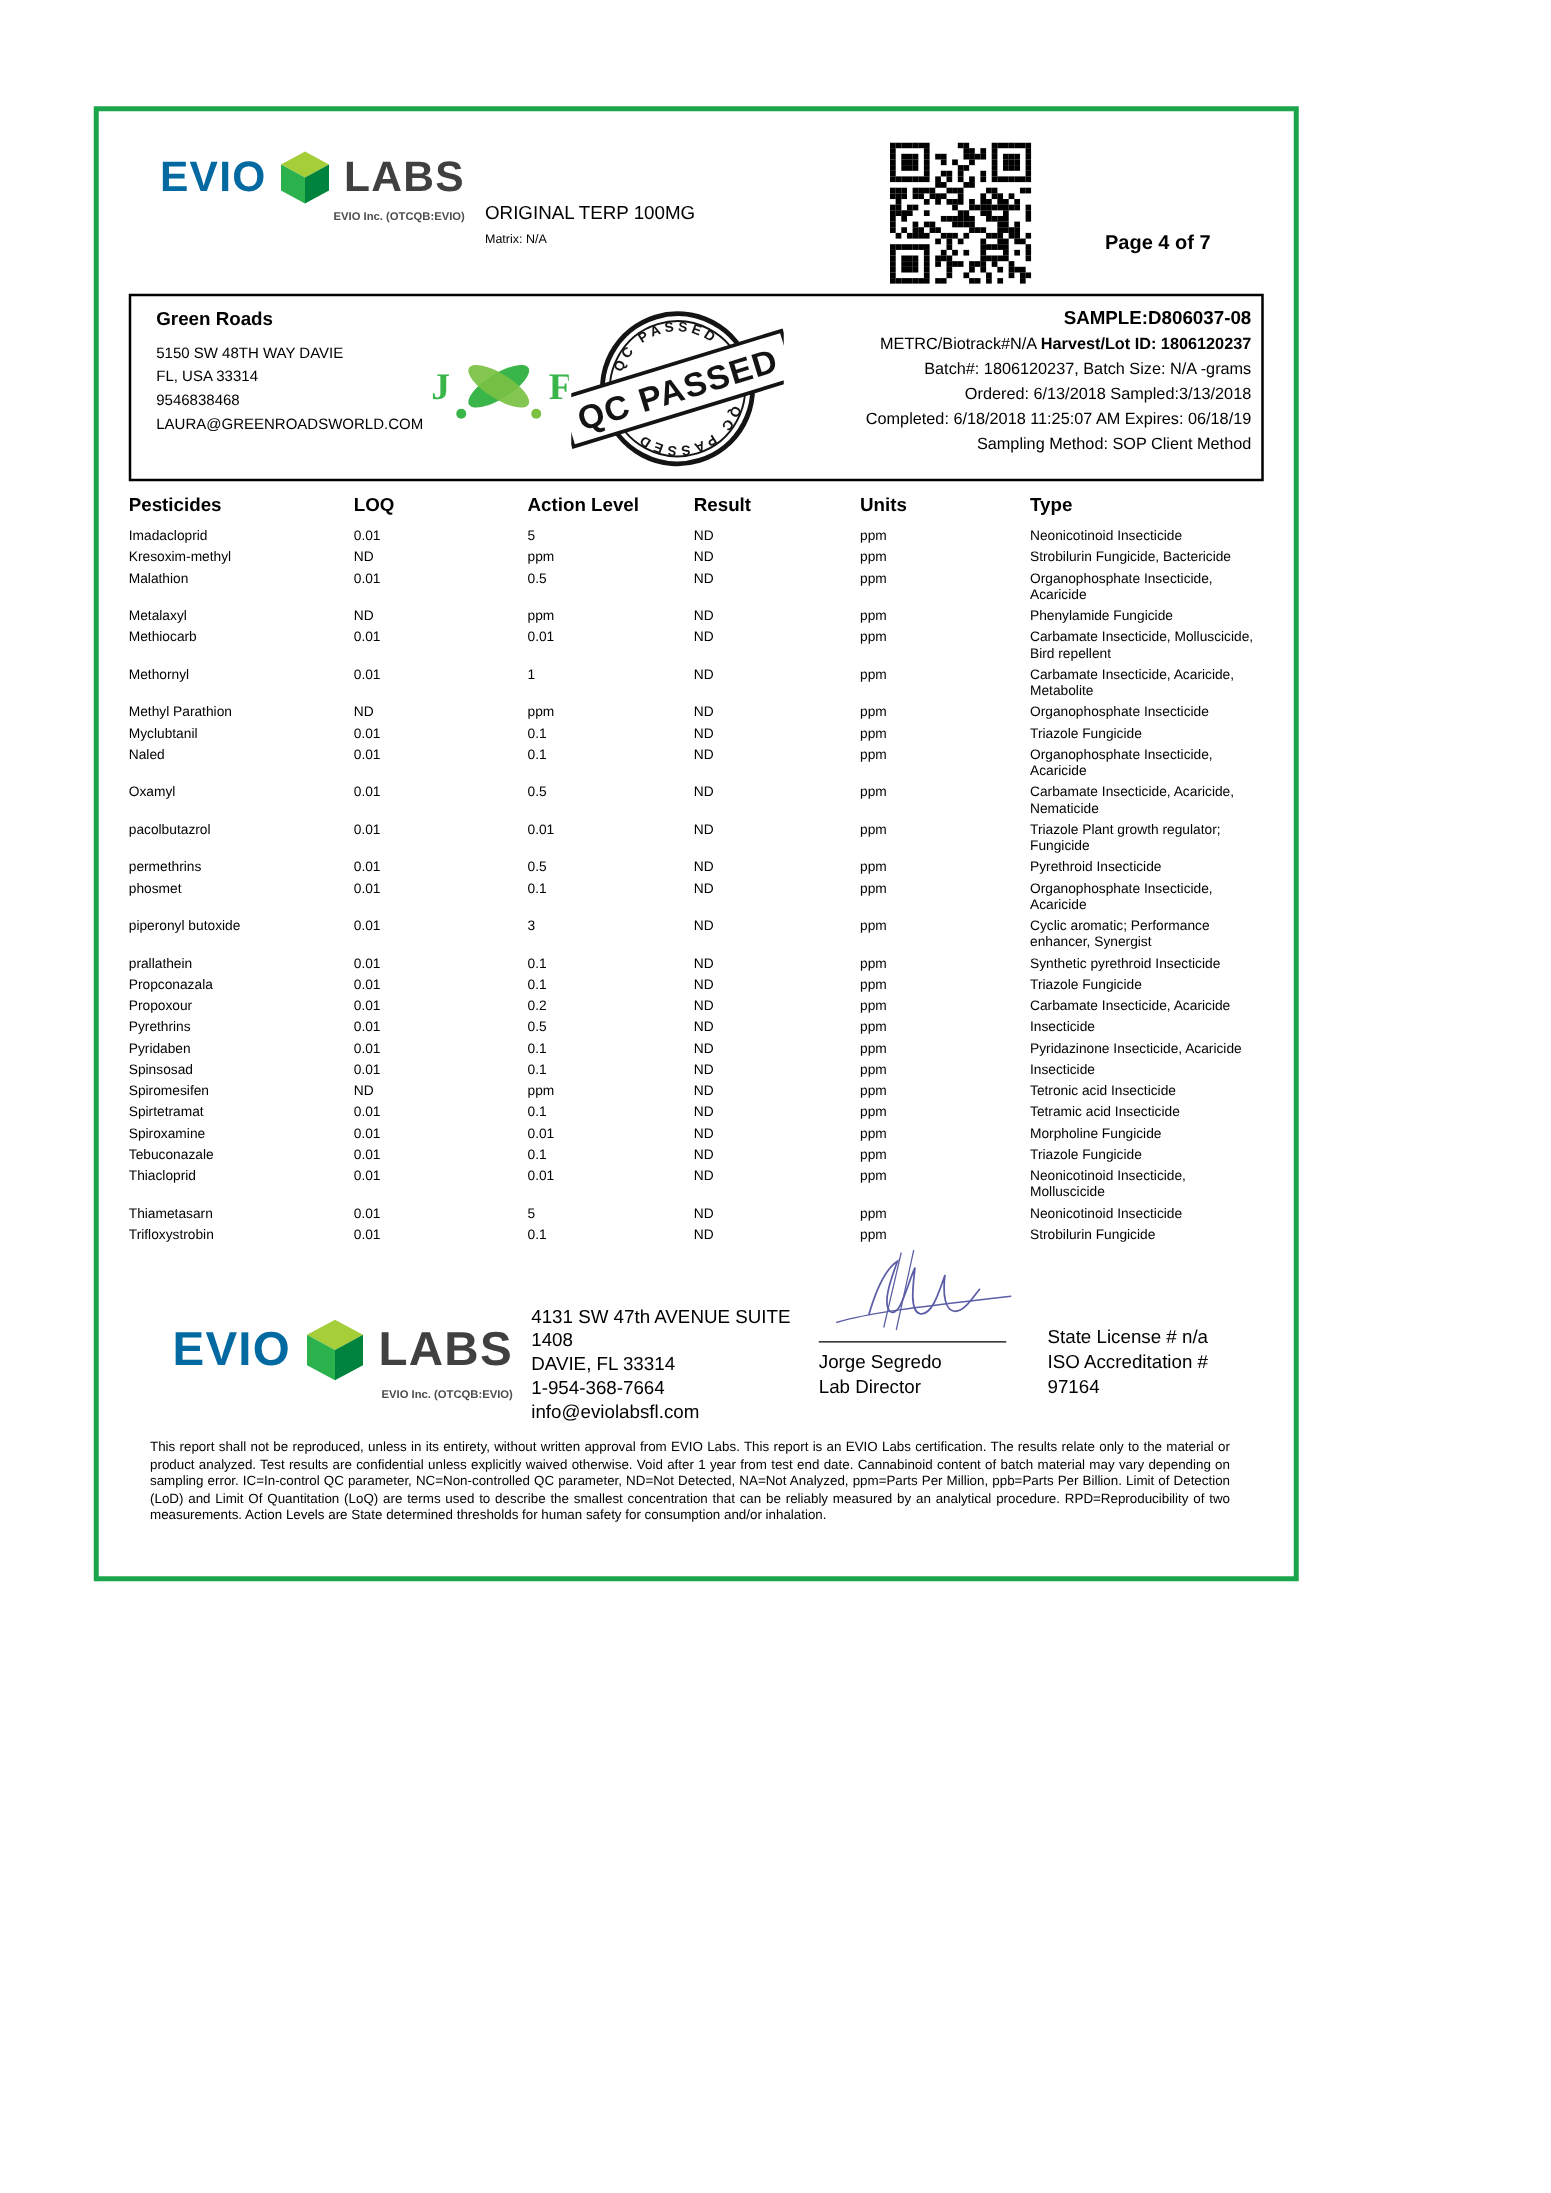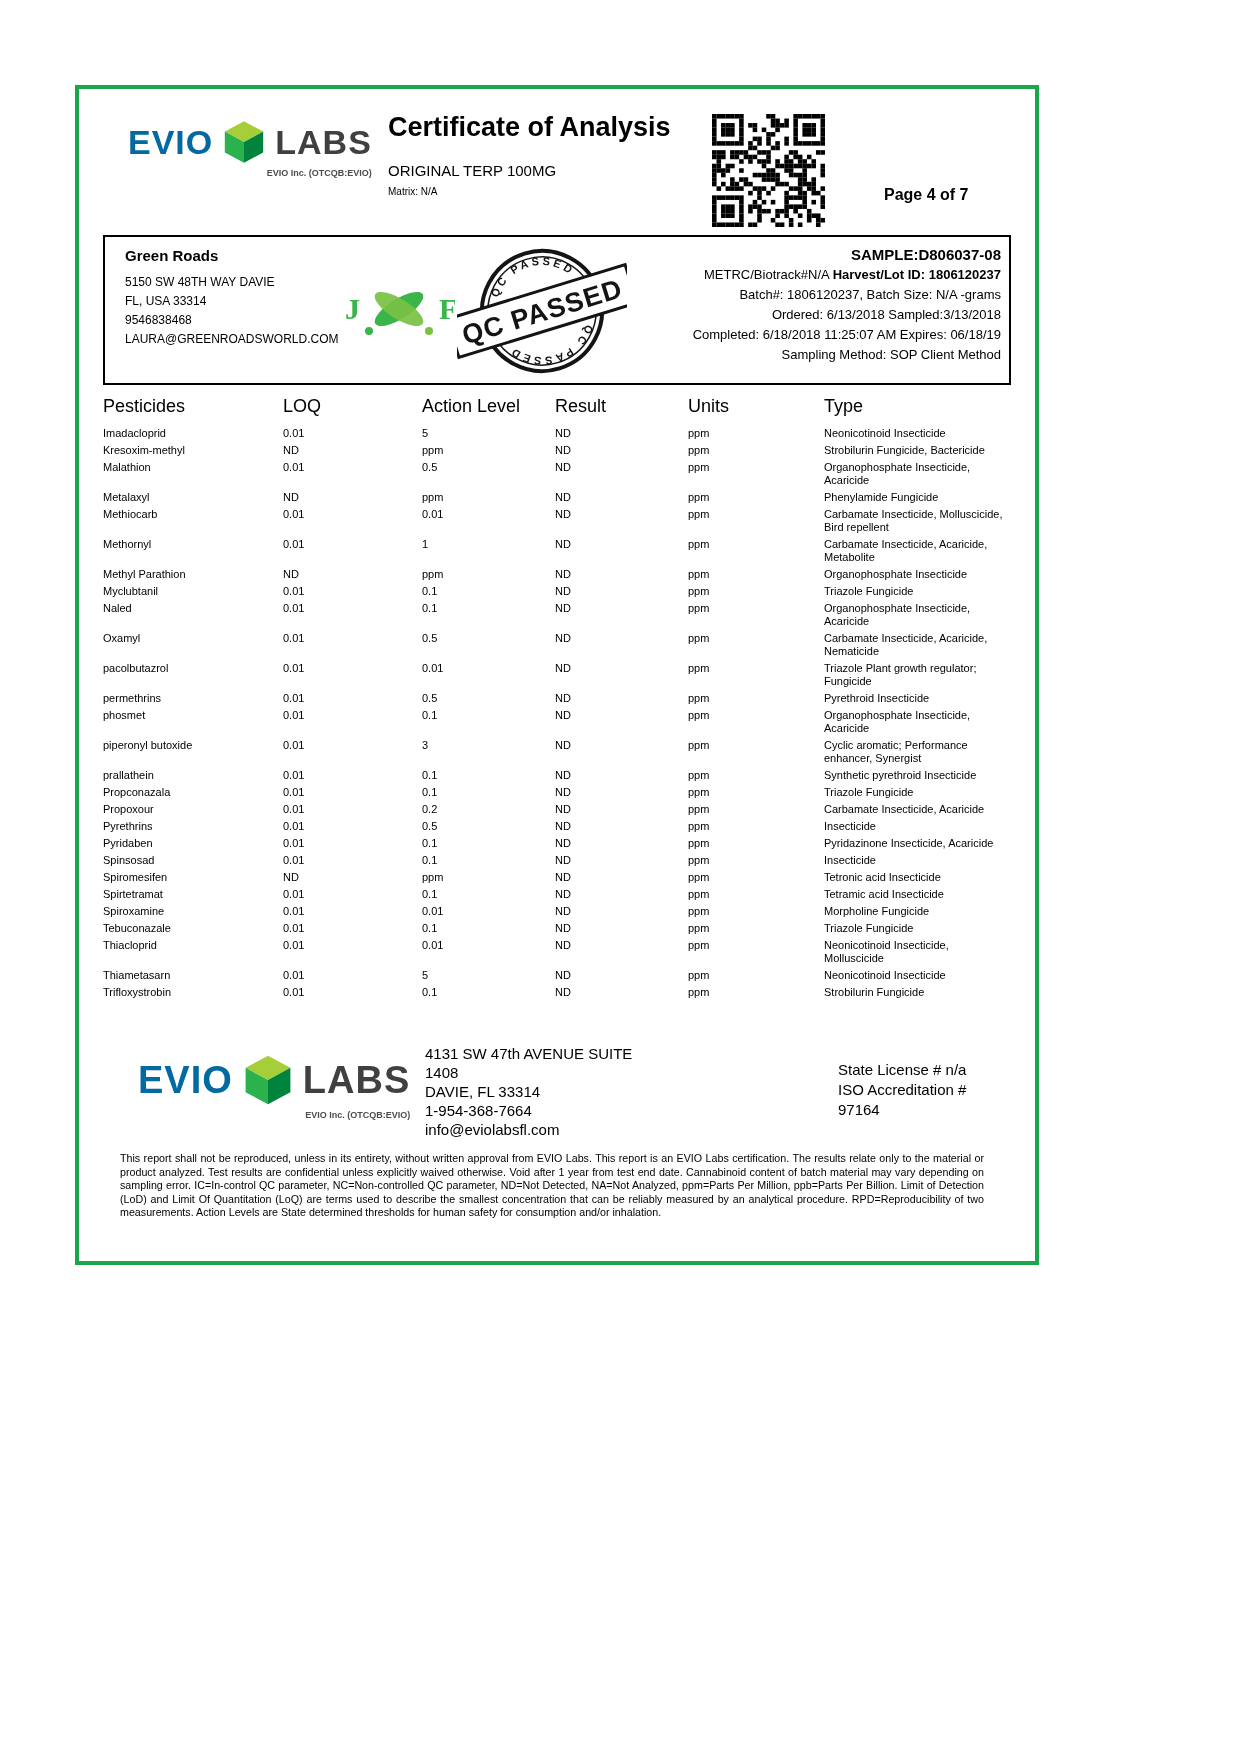--- a/index.html
+++ b/index.html
@@ -27,21 +27,21 @@
   .client{position:absolute;left:20px;top:10px;}
   .client-name{font-size:15px;font-weight:bold;margin-bottom:9px;}
   .client-line{font-size:12px;line-height:19px;}
   .jf{position:absolute;left:238px;top:34px;}
   .stamp{position:absolute;left:352px;top:4px;}
   .sample{position:absolute;right:8px;top:8px;text-align:right;font-size:13px;line-height:20px;}
   .sample .first{font-size:15px;font-weight:bold;}
   
   .tablewrap{position:absolute;left:103px;top:396px;width:908px;}
   table{border-collapse:collapse;width:908px;table-layout:fixed;}
-  th{font-size:18px;font-weight:normal;text-align:left;padding:0 6px 8px 0;}
+  th{font-size:15px;font-weight:bold;text-align:left;padding:0 6px 8px 0;}
   td{font-size:11px;line-height:13px;vertical-align:top;padding:1.5px 8px 2.5px 0;}
   
   .ftr-addr{position:absolute;left:425px;top:1044px;width:230px;font-size:15px;line-height:19px;}
   .sig{position:absolute;left:655px;top:994px;width:175px;}
   .sig-line{border-top:1.5px solid #000;width:150px;margin-top:-6px;}
   .sig-name{font-size:15px;line-height:20px;margin-top:6px;}
   .license{position:absolute;left:838px;top:1060px;font-size:15px;line-height:20px;}
   .disclaimer{position:absolute;left:120px;top:1152px;width:864px;font-size:10.7px;line-height:13.6px;text-align:justify;}
 </style>
 </head>
@@ -56,21 +56,20 @@
       <svg width="48" height="48" viewBox="0 0 60 60">
         <polygon points="30,4 54,17 30,30 6,17" fill="#a6ce39"></polygon>
         <polygon points="6,17 30,30 30,56 6,43" fill="#2bb24c"></polygon>
         <polygon points="54,17 30,30 30,56 54,43" fill="#00843d"></polygon>
       </svg>
       <span class="w2">LABS</span>
     </div>
     <div class="tagline">EVIO Inc. (OTCQB:EVIO)</div>
   </div>
 
-  <div class="title">Certificate of Analysis</div>
   <div class="product">ORIGINAL TERP 100MG</div>
   <div class="matrix">Matrix: N/A</div>
 
   <svg class="qr" id="qr-svg" viewBox="0 0 113 113">
       <rect x="54.239999999999995" y="0" width="4.569999999999999" height="4.569999999999999" fill="#000"></rect>
       <rect x="58.75999999999999" y="0" width="4.569999999999999" height="4.569999999999999" fill="#000"></rect>
       <rect x="58.75999999999999" y="4.52" width="4.569999999999999" height="4.569999999999999" fill="#000"></rect>
       <rect x="63.279999999999994" y="4.52" width="4.569999999999999" height="4.569999999999999" fill="#000"></rect>
       <rect x="72.32" y="4.52" width="4.569999999999999" height="4.569999999999999" fill="#000"></rect>
       <rect x="36.16" y="9.04" width="4.569999999999999" height="4.569999999999999" fill="#000"></rect>
@@ -679,20 +678,30 @@
   </div>
 
   <div class="ftr-addr">
     <div>4131 SW 47th AVENUE SUITE</div>
     <div>1408</div>
     <div>DAVIE, FL 33314</div>
     <div>1-954-368-7664</div>
     <div>info@eviolabsfl.com</div>
   </div>
 
+  <div class="sig">
+    <svg width="165" height="80" viewBox="0 0 165 80">
+      <path d="M40 58 C 47 34, 55 20, 63 15 C 57 31, 51 49, 57 55 C 65 61, 71 33, 77 20 C 75 37, 73 55, 81 57 C 91 59, 97 37, 101 26 C 99 41, 101 55, 109 55 C 117 55, 123 44, 129 37" fill="none" stroke="#5b5ea6" stroke-width="1.4"></path>
+      <path d="M14 64 C 44 55, 94 50, 154 43" fill="none" stroke="#5b5ea6" stroke-width="1.1"></path>
+      <path d="M66 8 L 52 68 M 76 6 L 62 70" fill="none" stroke="#5b5ea6" stroke-width="1"></path>
+    </svg>
+    <div class="sig-line"></div>
+    <div class="sig-name">Jorge Segredo</div>
+    <div class="sig-name" style="margin-top:0">Lab Director</div>
+  </div>
 
   <div class="license">
     <div>State License # n/a</div>
     <div>ISO Accreditation #</div>
     <div>97164</div>
   </div>
 
   <div class="disclaimer">This report shall not be reproduced, unless in its entirety, without written approval from EVIO Labs. This report is an EVIO Labs certification. The results relate only to the material or product analyzed. Test results are confidential unless explicitly waived otherwise. Void after 1 year from test end date. Cannabinoid content of batch material may vary depending on sampling error. IC=In-control QC parameter, NC=Non-controlled QC parameter, ND=Not Detected, NA=Not Analyzed, ppm=Parts Per Million, ppb=Parts Per Billion. Limit of Detection (LoD) and Limit Of Quantitation (LoQ) are terms used to describe the smallest concentration that can be reliably measured by an analytical procedure. RPD=Reproducibility of two measurements. Action Levels are State determined thresholds for human safety for consumption and/or inhalation.</div>
 </div>
 

